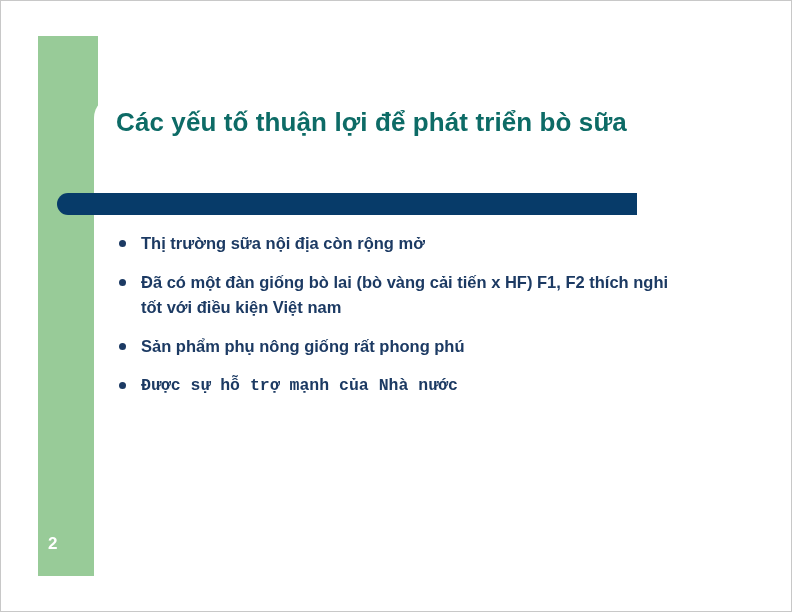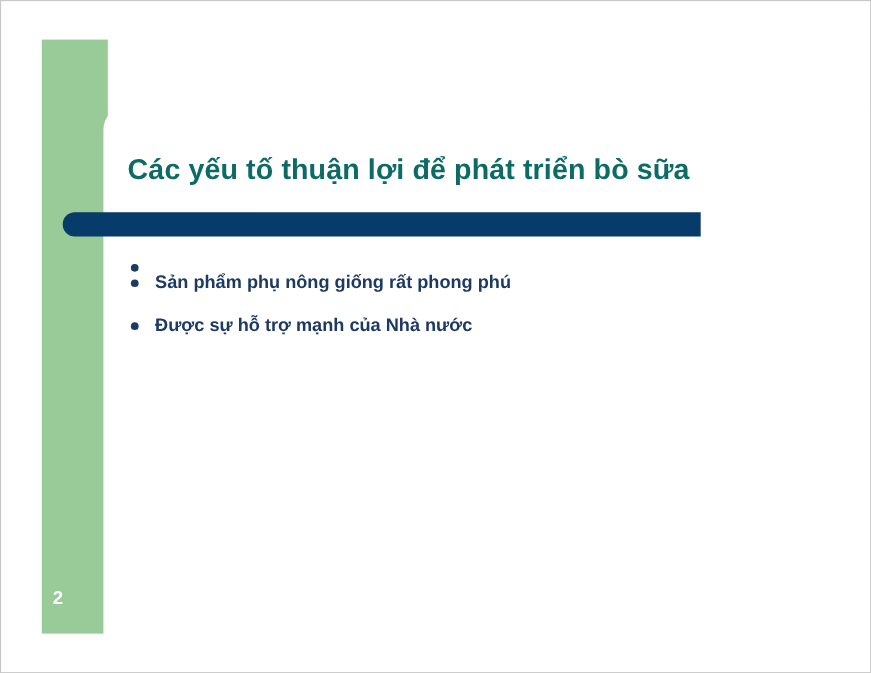--- a/index.html
+++ b/index.html
@@ -46,21 +46,20 @@
   .title {
     position: absolute;
     left: 115px;
     top: 105px;
     width: 540px;
     color: #0D6B66;
     font-size: 26px;
     font-weight: bold;
     line-height: 1.30;
     letter-spacing: 0.1px;
-    margin-top: 32px;
   }
 
   
   .title-rule {
     position: absolute;
     left: 56px;
     top: 192px;
     width: 580px;
     height: 22px;
     background: #073B69;
@@ -82,20 +81,21 @@
     position: relative;
     padding-left: 27px;
     margin-bottom: 14px;
     color: #1C3A63;
     font-size: 16.5px;
     font-weight: bold;
     line-height: 1.52;
   }
   .bullet-item:last-child {
     margin-bottom: 0;
+    font-family: Liberation Mono, monospace;
   }
   .bullet-dot {
     position: absolute;
     left: 5px;
     top: 9px;
     width: 7px;
     height: 7px;
     border-radius: 50%;
     background: #1C3A63;
   }
@@ -119,20 +119,25 @@
 
   <div class="white-card"></div>
 
   <div class="title">Các yếu tố thuận lợi để phát triển bò sữa</div>
 
   <div class="title-rule"></div>
 
   <ul class="bullets">
     <li class="bullet-item">
       <span class="bullet-dot"></span>
+      <span>Thị trường sữa nội địa còn rộng mở</span>
+    </li>
+    <li class="bullet-item">
+      <span class="bullet-dot"></span>
+      <span>Đã có một đàn giống bò lai (bò vàng cải tiến x HF) F1, F2 thích nghi tốt với điều kiện Việt nam</span>
     </li>
     <li class="bullet-item">
       <span class="bullet-dot"></span>
       <span>Sản phẩm phụ nông giống rất phong phú</span>
     </li>
     <li class="bullet-item">
       <span class="bullet-dot"></span>
       <span>Được sự hỗ trợ mạnh của Nhà nước</span>
     </li>
   </ul>

